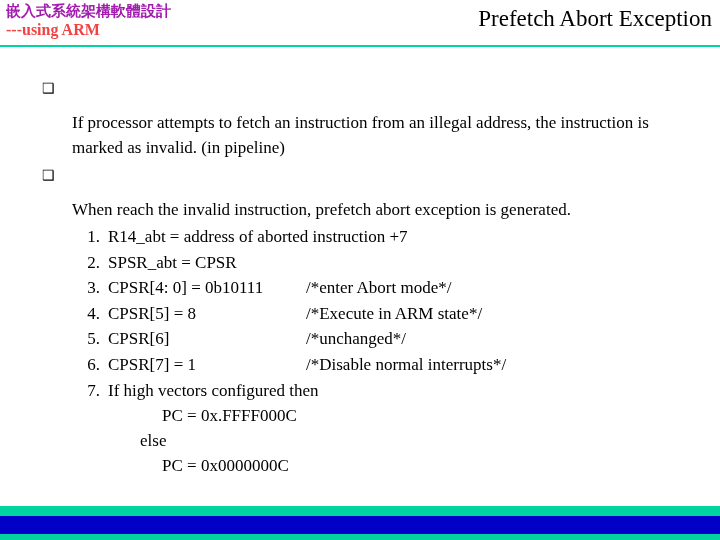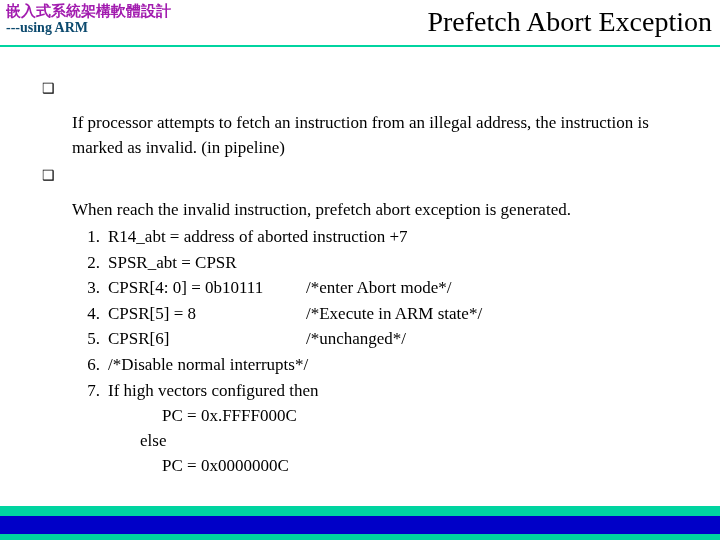--- a/index.html
+++ b/index.html
@@ -23,30 +23,30 @@
     top: 2px;
   }
   .title-cjk {
     color: #a21caf;
     font-weight: bold;
     font-size: 15px;
     font-family: "Microsoft JhengHei", "PMingLiU", serif;
     line-height: 1.2;
   }
   .subtitle {
-    color: #0c4a6e;
+    color: #ef4444;
     font-weight: bold;
-    font-size: 14px;
+    font-size: 16px;
     line-height: 1.2;
   }
   .header-right {
     position: absolute;
     right: 8px;
     top: 6px;
-    font-size: 28px;
+    font-size: 23px;
     color: #000;
     font-family: "Times New Roman", serif;
   }
   .content {
     padding: 28px 22px 0 42px;
     font-size: 17px;
     line-height: 1.45;
     color: #000;
   }
   .bullet-row {
@@ -171,20 +171,21 @@
       <div class="num-marker">5.</div>
       <div class="num-text">
         <span class="lhs">CPSR[6]</span>
         <span>/*unchanged*/</span>
       </div>
     </div>
 
     <div class="num-row">
       <div class="num-marker">6.</div>
       <div class="num-text">
+        <span class="lhs">CPSR[7] = 1</span>
         <span>/*Disable normal interrupts*/</span>
       </div>
     </div>
 
     <div class="num-row">
       <div class="num-marker">7.</div>
       <div class="num-text">
           <span class="full">If high vectors configured then</span>
         </div>
     </div>

